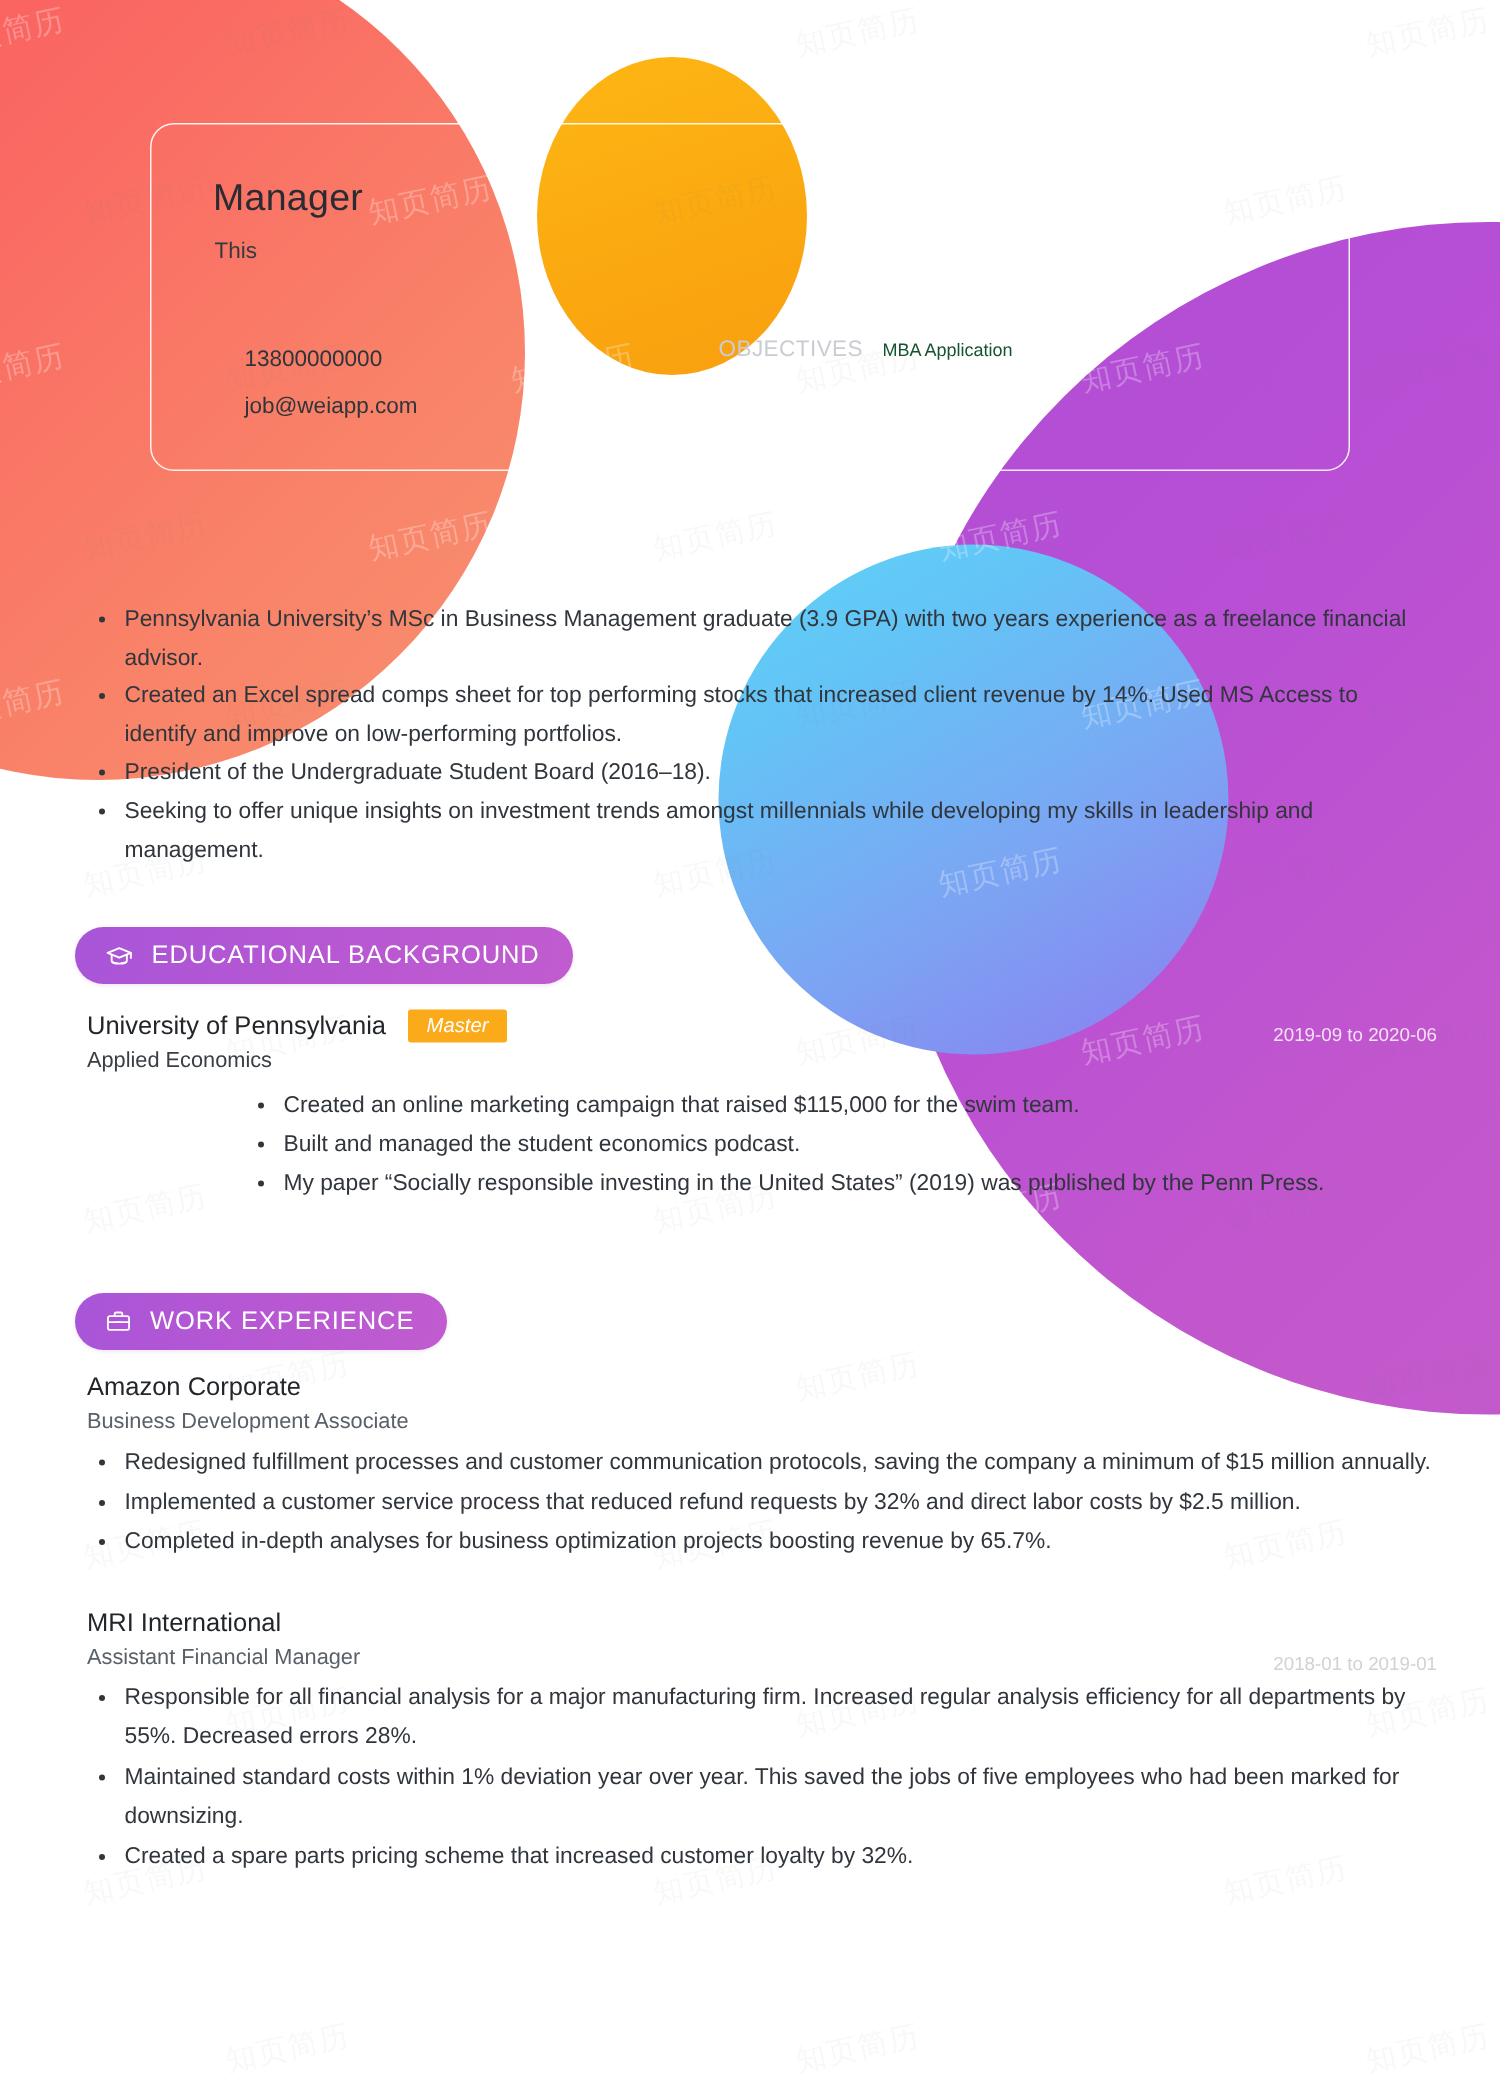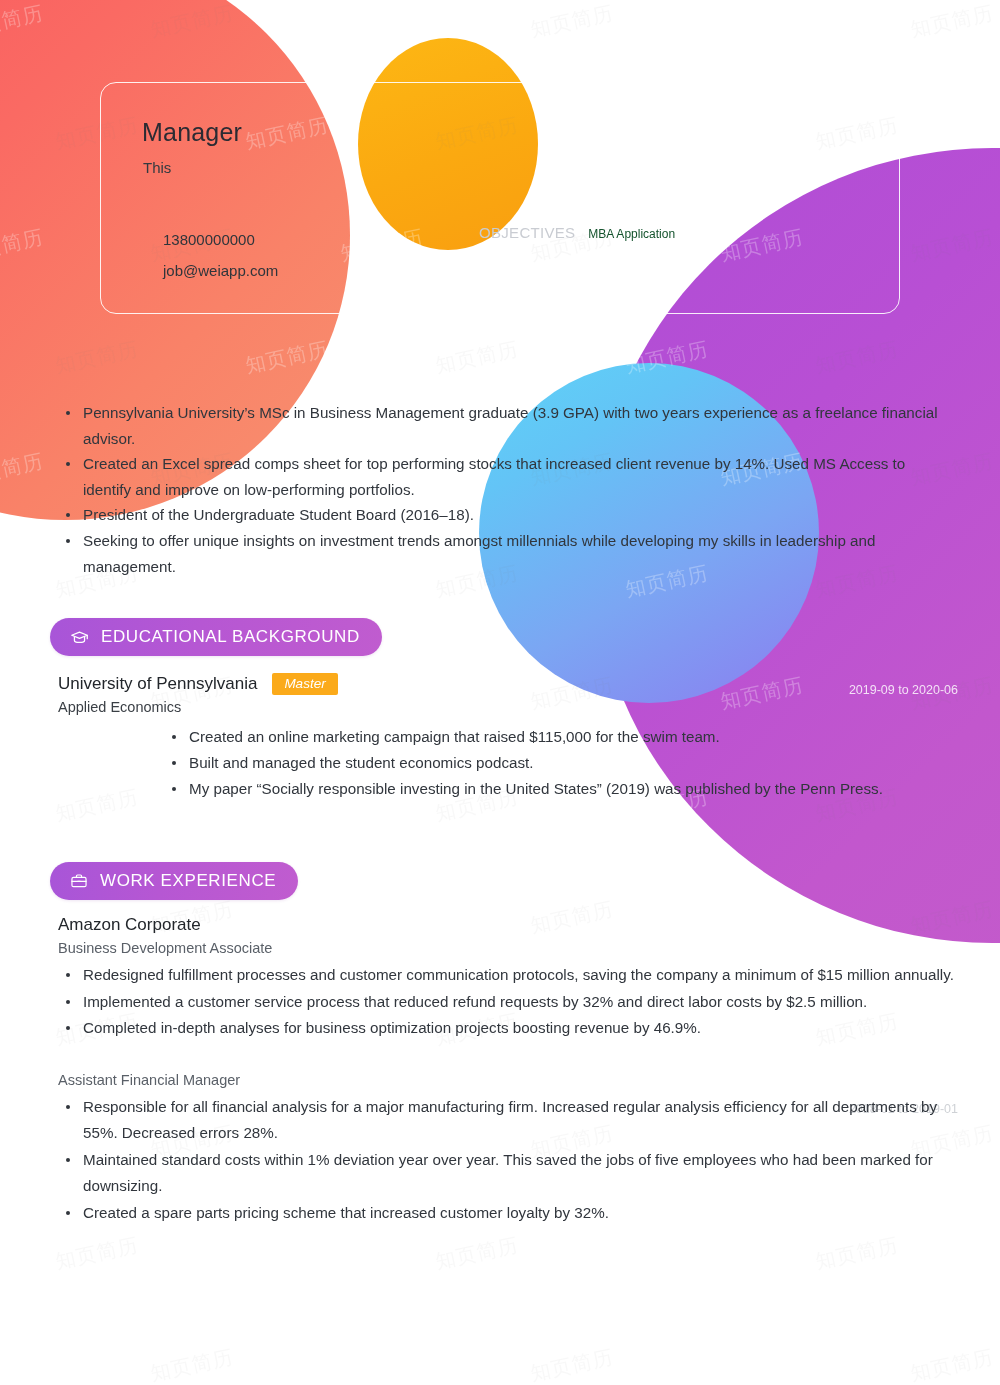--- a/index.html
+++ b/index.html
@@ -409,24 +409,25 @@
   </div>
 
   <div class="content" id="work-block">
       <div class="work-entry">
         <div class="work-company">Amazon Corporate</div>
         <div class="work-role">Business Development Associate</div>
         <div class="work-date onpurple">2020-01 to 2022-01</div>
         <ul class="bullets">
           <li>Redesigned fulfillment processes and customer communication protocols, saving the company a minimum of $15 million annually.</li>
           <li>Implemented a customer service process that reduced refund requests by 32% and direct labor costs by $2.5 million.</li>
-          <li>Completed in-depth analyses for business optimization projects boosting revenue by 46.9%.</li>
+          <li>Completed in-depth analyses for business optimization projects boosting revenue by 65.7%.</li>
         </ul>
       </div>
       <div class="work-entry">
+        <div class="work-company">MRI International</div>
         <div class="work-role">Assistant Financial Manager</div>
         <div class="work-date">2018-01 to 2019-01</div>
         <ul class="bullets">
           <li>Responsible for all financial analysis for a major manufacturing firm. Increased regular analysis efficiency for all departments by 55%. Decreased errors 28%.</li>
           <li>Maintained standard costs within 1% deviation year over year. This saved the jobs of five employees who had been marked for downsizing.</li>
           <li>Created a spare parts pricing scheme that increased customer loyalty by 32%.</li>
         </ul>
       </div>
     </div>
 

